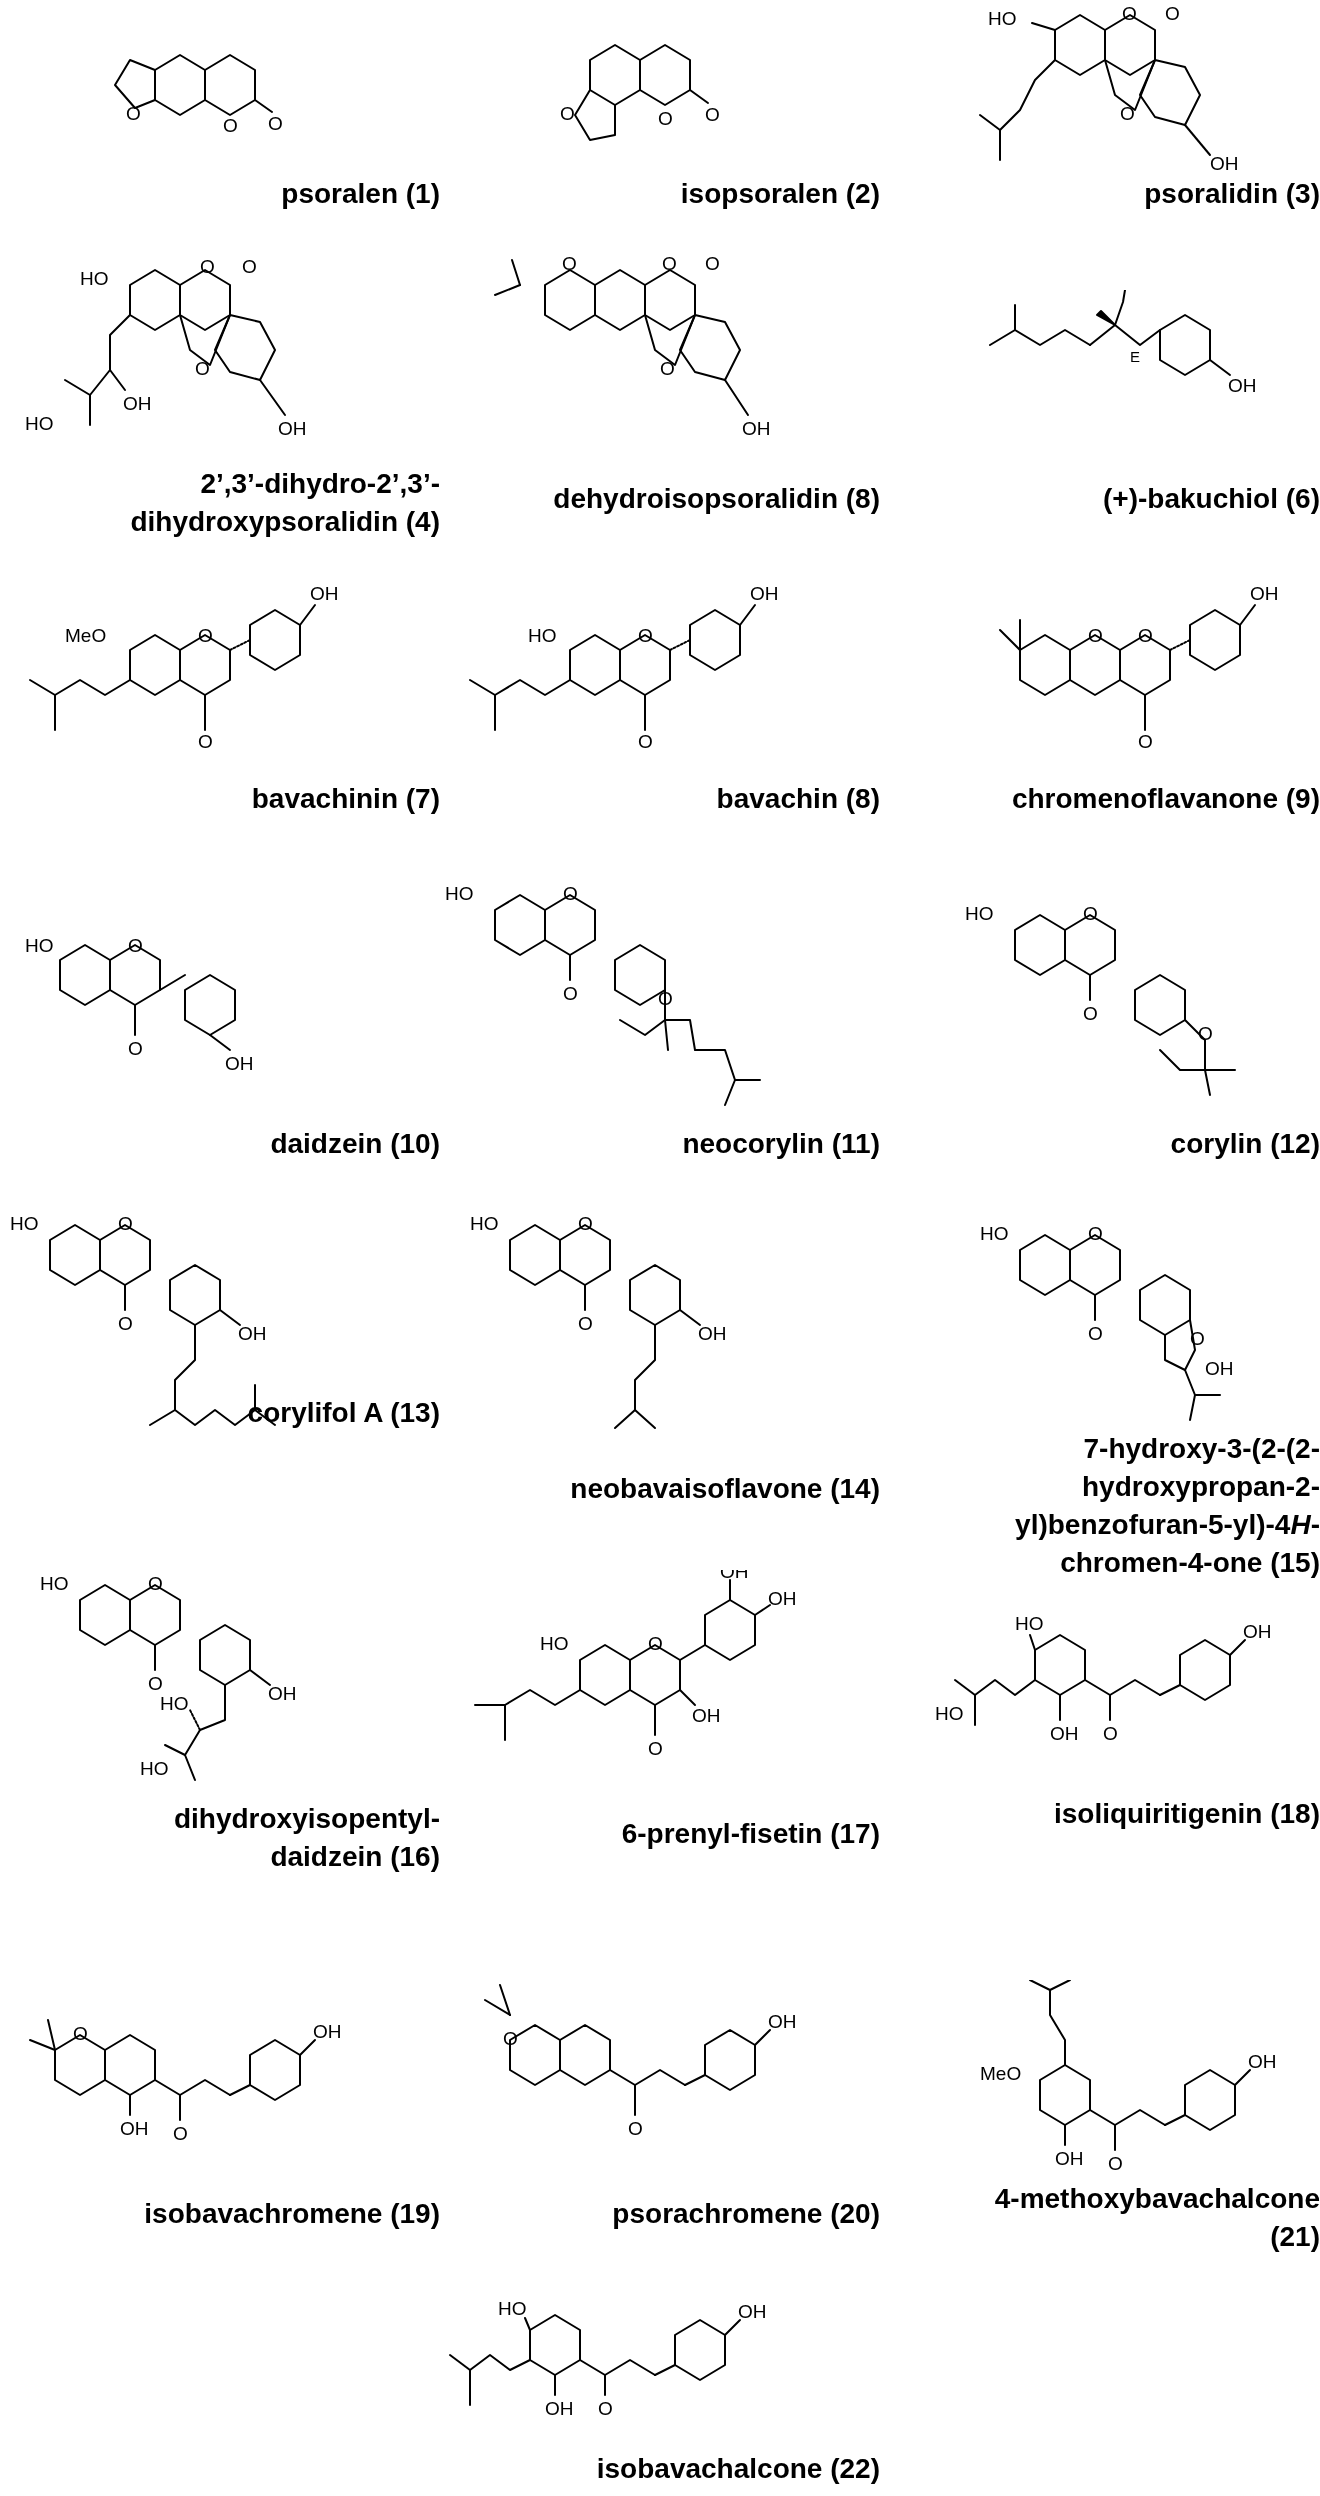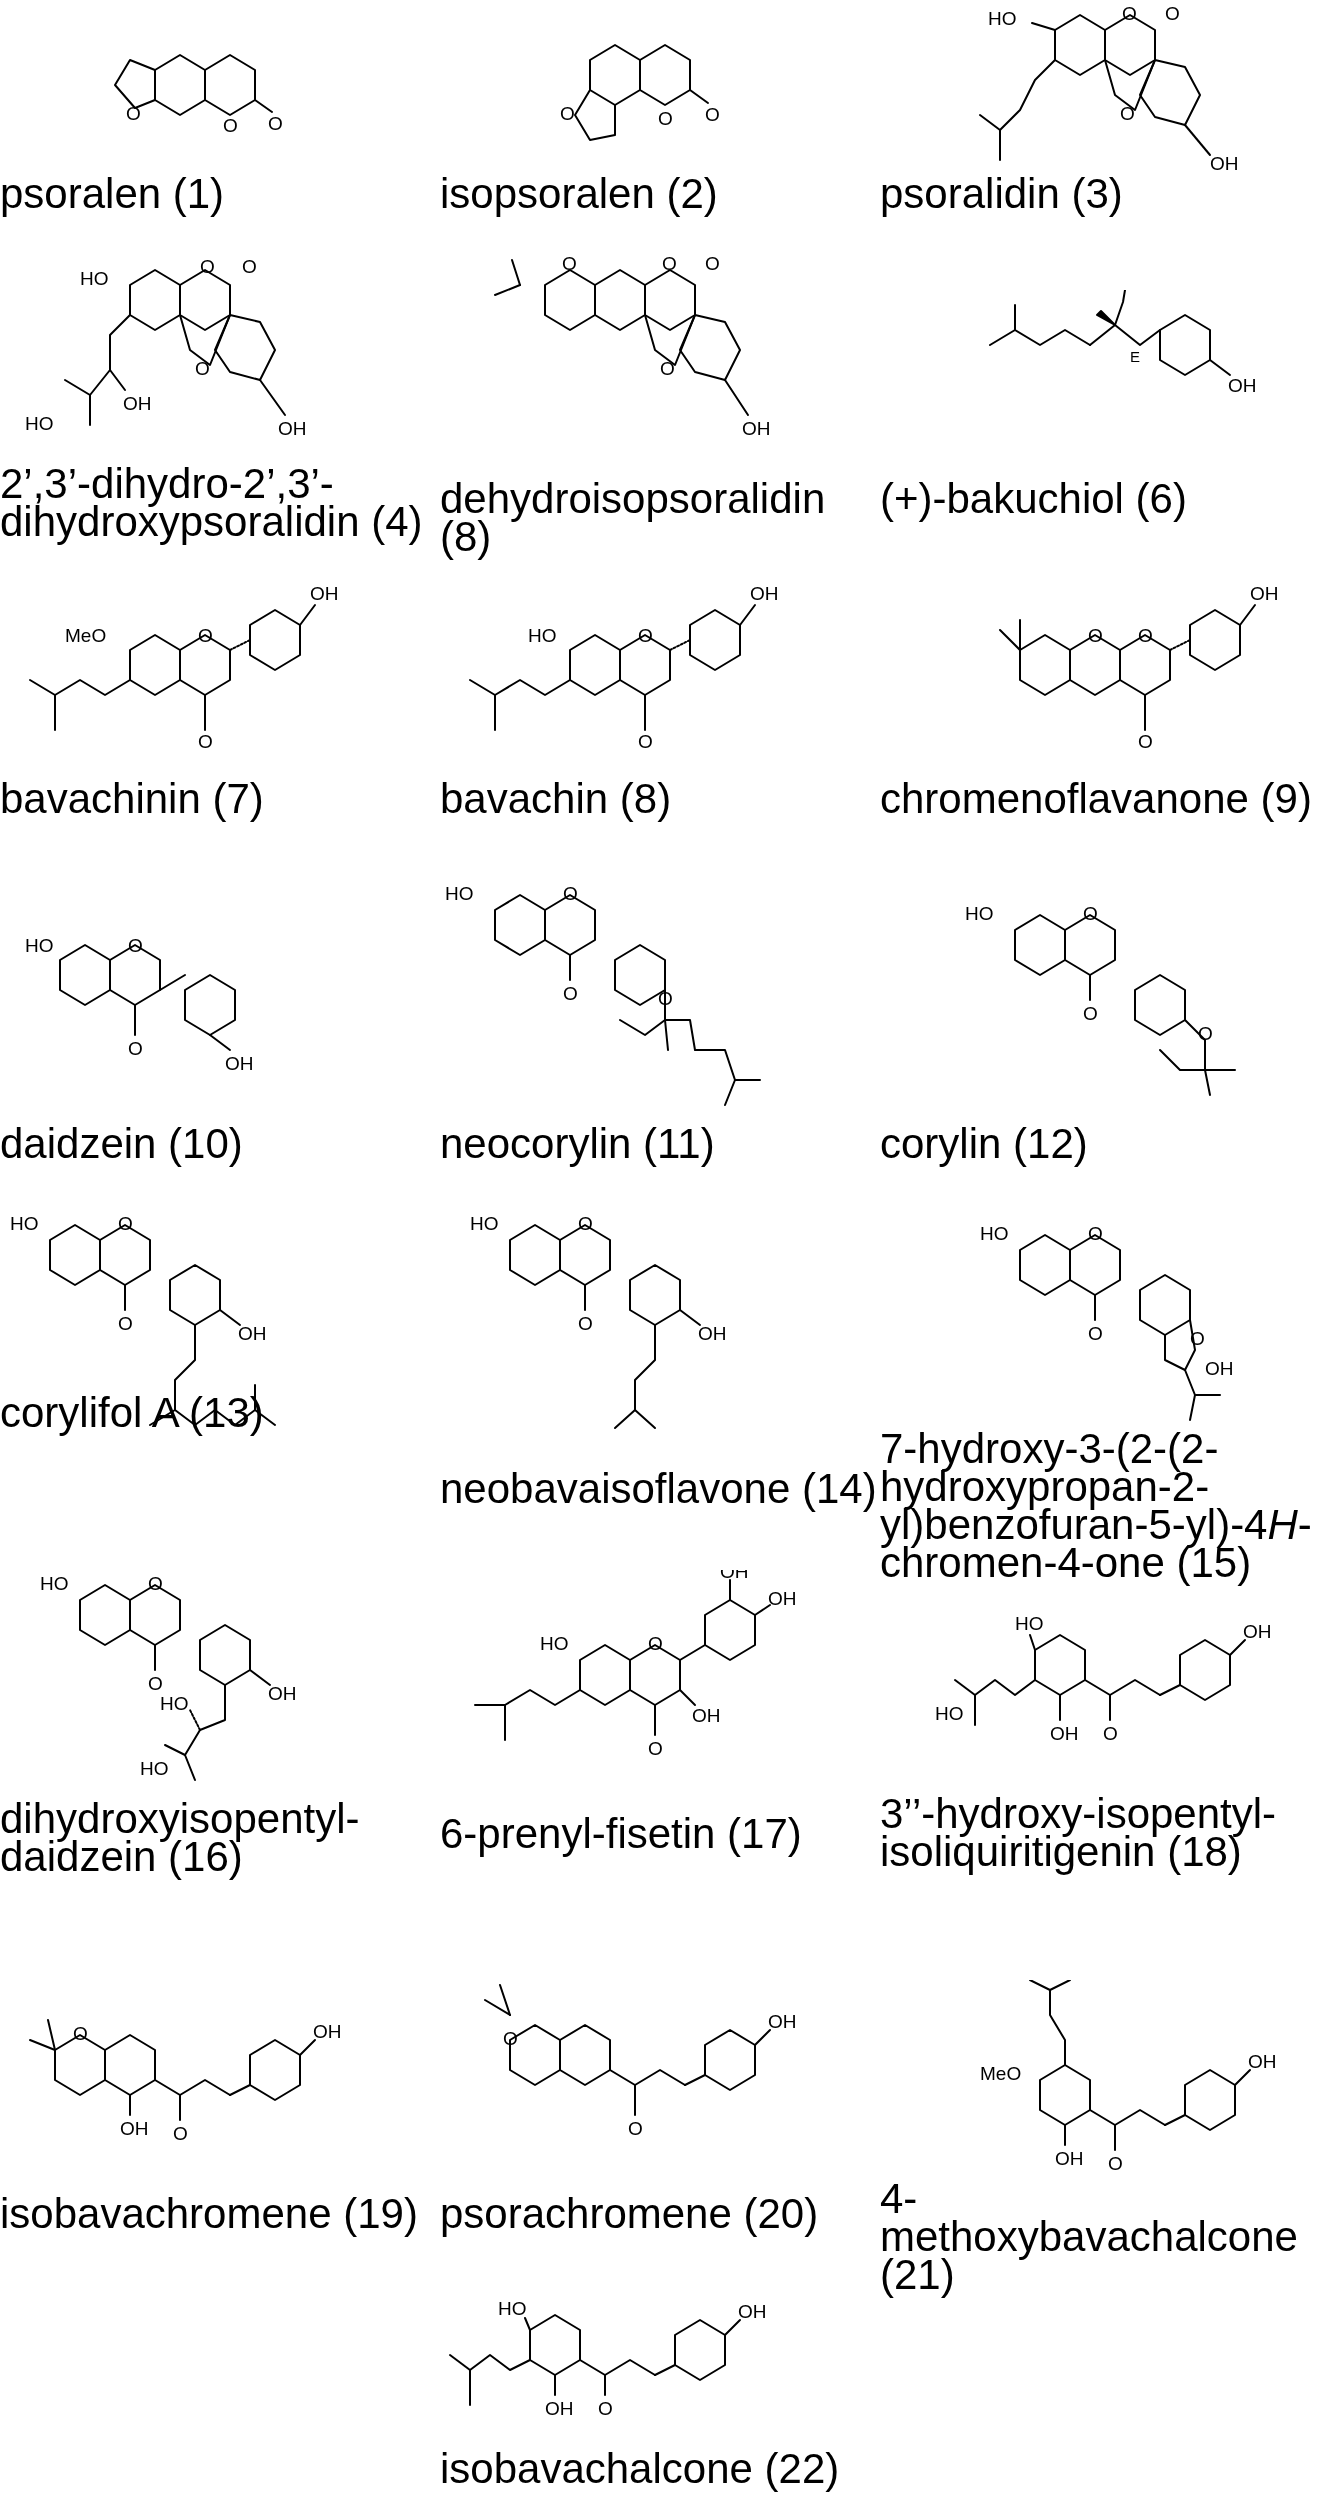--- a/index.html
+++ b/index.html
@@ -1,21 +1,21 @@
 <!DOCTYPE html>
 <html><head>
 <meta charset="utf-8">
 <style>
   html, body { margin:0; padding:0; background:#ffffff; }
   body { width:1320px; height:2496px; position:relative; overflow:hidden;
          font-family:"Liberation Sans", sans-serif; color:#000; }
   .struct { display:block; }
   .struct line, .struct path, .struct polyline, .struct polygon { stroke:#000; stroke-width:2; fill:none; stroke-linecap:round; stroke-linejoin:round; }
   .struct text { font-family:"Liberation Sans", sans-serif; font-size:19px; fill:#000; }
-  .caption { position:absolute; font-size:42px; line-height:38px; text-align:left; width:440px; }
+  .caption { position:absolute; font-size:28px; line-height:38px; text-align:right; width:440px;font-weight:bold; }
   .caption i { font-style:italic; }
 </style>
 </head>
 <body>
 
 <svg class="struct" style="position:absolute;left:60px;top:30px" width="230" height="130" viewBox="0 0 230 130">
   <polygon points="95,40 120,25 145,40 145,70 120,85 95,70"></polygon>
   <polygon points="145,40 170,25 195,40 195,70 170,85 145,70"></polygon>
   <polyline points="95,40 70,30 55,55 75,78 95,70"></polyline>
   <text x="66" y="90">O</text>
@@ -308,21 +308,20 @@
   <polygon points="250,55 275,40 300,55 300,85 275,100 250,85"></polygon>
   <line x1="230" y1="95" x2="250" y2="85"></line>
   <line x1="300" y1="55" x2="315" y2="40"></line>
   <text x="313" y="38">OH</text>
   <polyline points="105,80 85,95 65,80 45,95"></polyline>
   <line x1="45" y1="95" x2="25" y2="80"></line>
   <line x1="45" y1="95" x2="45" y2="125"></line>
   <text x="5" y="120">HO</text>
 </svg>
 <div class="caption" style="left:880px;top:1795px">
-  <div>3’’-hydroxy-isopentyl-</div>
   <div>isoliquiritigenin (18)</div>
 </div>
 
 <svg class="struct" style="position:absolute;left:10px;top:2000px" width="380" height="160" viewBox="0 0 380 160">
   <polygon points="45,50 70,35 95,50 95,80 70,95 45,80"></polygon>
   <polygon points="95,50 120,35 145,50 145,80 120,95 95,80"></polygon>
   <text x="63" y="40">O</text>
   <line x1="45" y1="50" x2="20" y2="40"></line>
   <line x1="45" y1="50" x2="38" y2="20"></line>
   <line x1="120" y1="95" x2="120" y2="115"></line>

